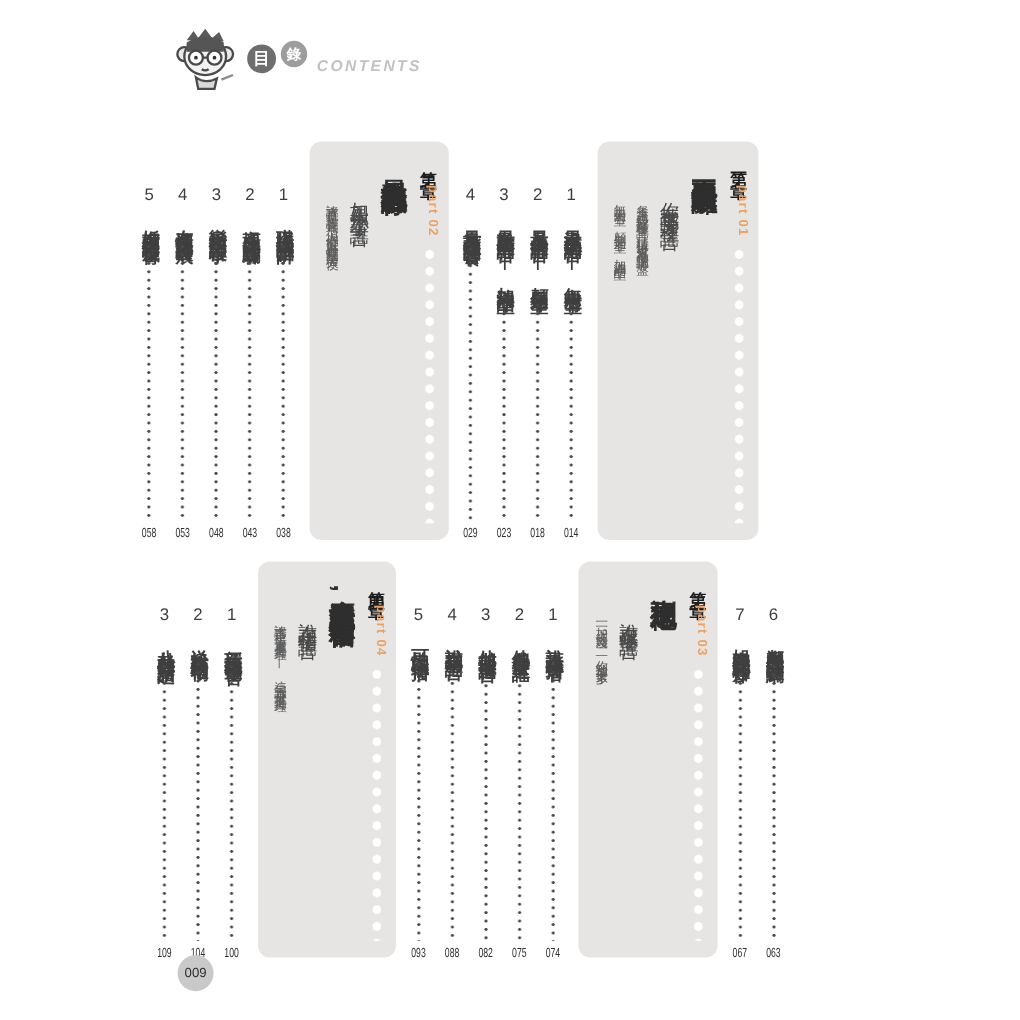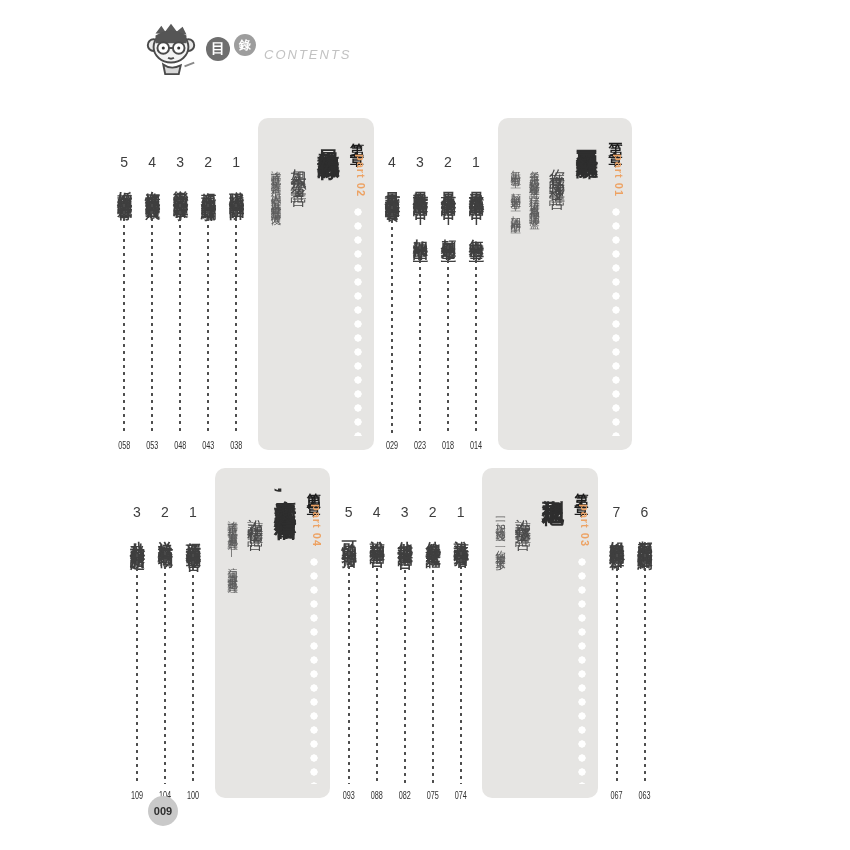--- a/index.html
+++ b/index.html
@@ -10,21 +10,21 @@
   }
 
   
   .logo-area{position:absolute;left:142px;top:20px;height:58px;display:flex;align-items:center;}
   .mascot{width:58px;height:58px;}
   .badges{display:flex;align-items:center;margin-left:6px;}
   .badge{width:24px;height:24px;border-radius:50%;color:#fff;font-size:14px;font-weight:bold;
          display:flex;align-items:center;justify-content:center;}
   .badge.b1{background:#6e6e6e;}
   .badge.b2{background:#9d9d9d;margin-left:4px;margin-top:-8px;width:22px;height:22px;font-size:12px;}
-  .contents-word{margin-left:8px;margin-top:10px;color:#c2c2c2;font-size:13px;font-weight:normal;
+  .contents-word{margin-left:8px;margin-top:10px;color:#c2c2c2;font-size:13px;font-weight:bold;
                  letter-spacing:2px;font-style:italic;}
 
   
   .section-row{position:absolute;writing-mode:vertical-rl;text-orientation:mixed;}
   .row1{top:118px;right:218px;height:332px;}
   .row2{top:468px;right:196px;height:330px;}
 
   
   .chapter-box{
     background:#e6e5e3;border-radius:10px;height:100%;box-sizing:border-box;
@@ -48,21 +48,21 @@
   .item-no{font-size:14px;color:#3d3d3d;text-orientation:upright;letter-spacing:0;}
   .item-label{font-size:15px;font-weight:600;color:#3f3f3f;letter-spacing:2px;margin-top:9px;}
   .item-leader{flex:1;width:6px;margin-top:7px;margin-bottom:5px;min-height:8px;
     background-image:radial-gradient(circle,#4a4a4a 1.1px,rgba(0,0,0,0) 1.45px);
     background-size:6px 7px;background-repeat:repeat-y;background-position:center top;}
   .item-page{font-size:11px;color:#2f2f2f;text-combine-upright:all;letter-spacing:0;}
 
   
   .page-circle{position:absolute;left:148px;top:796px;width:30px;height:30px;border-radius:50%;
     background:#c9c9c9;display:flex;align-items:center;justify-content:center;
-    font-size:11px;font-weight:bold;color:#2e2e2e;}
+    font-size:11px;font-weight:normal;color:#2e2e2e;}
 </style>
 </head>
 <body>
 
 <div class="logo-area">
   <svg class="mascot" viewBox="0 0 60 60">
     <g fill="none" stroke="#4a4a4a" stroke-width="2">
       <path d="M14 14 L20 6 L24 12 L30 4 L36 12 L42 7 L46 15" fill="#5a5a5a" stroke="none"></path>
       <circle cx="12" cy="26" r="6" fill="#e8e8e8"></circle>
       <circle cx="48" cy="26" r="6" fill="#e8e8e8"></circle>

